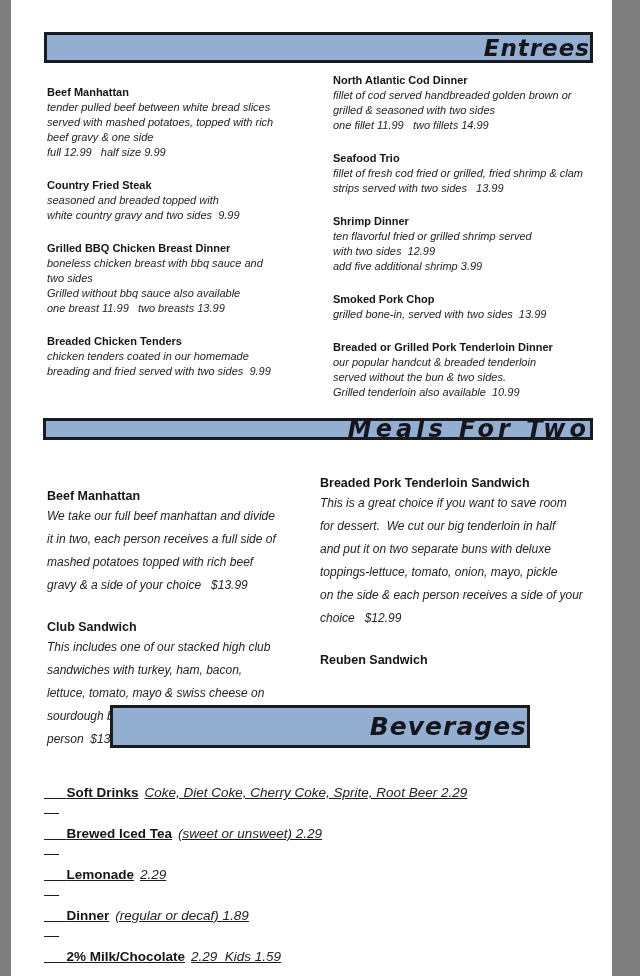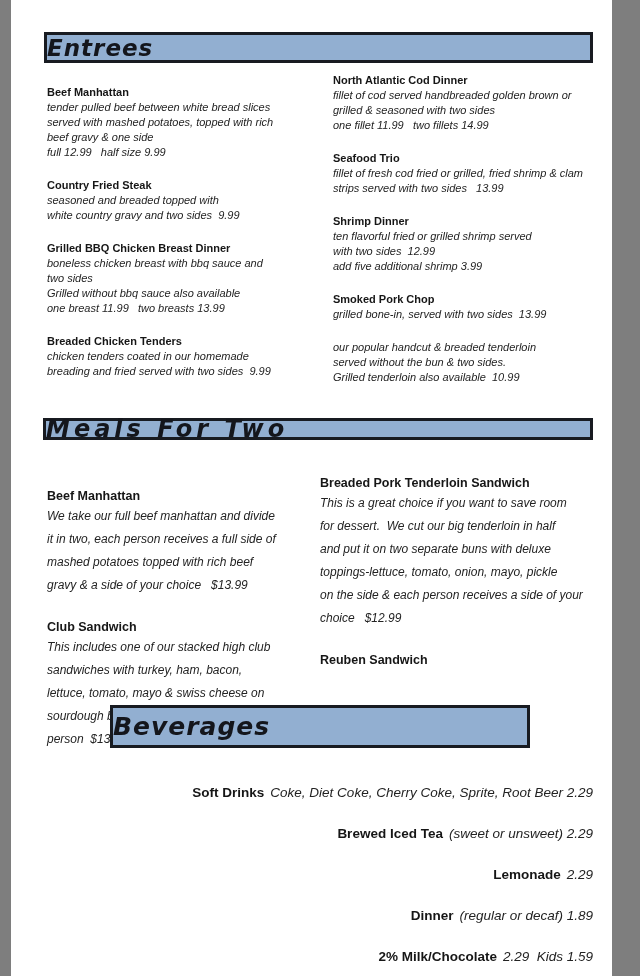--- a/index.html
+++ b/index.html
@@ -14,21 +14,21 @@
 
   .edge { position: absolute; top: 0; height: 976px; background: var(--edge-color, #7e7e7e); }
   .edge-left  { left: 0; width: 11px; }
   .edge-right { left: 612px; width: 28px; }
 
   .banner {
     position: absolute;
     box-sizing: border-box;
     background: var(--banner-fill, #92afd1);
     border: 3px solid var(--banner-border, #181b21);
-    display: flex; align-items: center; justify-content: flex-start;
+    display: flex; align-items: center; justify-content: flex-end;
   }
   .banner-title {
     font-family: "DejaVu Sans", sans-serif;
     font-style: italic; font-weight: bold;
     color: #14161c;
   }
   #banner-entrees   { left: 44px;  top: 32px;  width: 549px; height: 31px; }
   #banner-entrees .banner-title { font-size: 23px; letter-spacing: 1px; }
   #banner-meals     { left: 43px;  top: 418px; width: 550px; height: 22px; }
   #banner-meals .banner-title { font-size: 24px; letter-spacing: 4px; }
@@ -55,21 +55,22 @@
     font-size: 11px; line-height: 15px;
     white-space: pre;
     color: #232323;
   }
   .meals .item-name { font-size: 12.5px; line-height: 16px; }
   .meals .item-desc { font-size: 12px; line-height: 23px; }
 
   #beverages-list {
     position: absolute;
     left: 44px; top: 770px; width: 549px;
-    text-align: right;
+    text-align: left;
+    text-decoration: underline;
   }
   .bev-line { height: 17px; margin-bottom: 24px; font-size: 13.5px; white-space: pre; }
   .bev-name   { font-weight: bold; color: #161616; }
   .bev-detail { font-style: italic; margin-left: 6px; color: #232323; }
 </style>
 </head>
 <body>
 
 <div class="page">
 
@@ -123,20 +124,21 @@
       <div class="item-name">Shrimp Dinner</div>
       <div class="item-desc">ten flavorful fried or grilled shrimp served
 with two sides  12.99
 add five additional shrimp 3.99</div>
     </div>
     <div class="item">
       <div class="item-name">Smoked Pork Chop</div>
       <div class="item-desc">grilled bone-in, served with two sides  13.99</div>
     </div>
     <div class="item">
+      <div class="item-name">Breaded or Grilled Pork Tenderloin Dinner</div>
       <div class="item-desc">our popular handcut &amp; breaded tenderloin
 served without the bun &amp; two sides.
 Grilled tenderloin also available  10.99</div>
     </div>
   </div>
 
   <div class="banner" id="banner-meals">
     <span class="banner-title">Meals For Two</span>
   </div>
 

